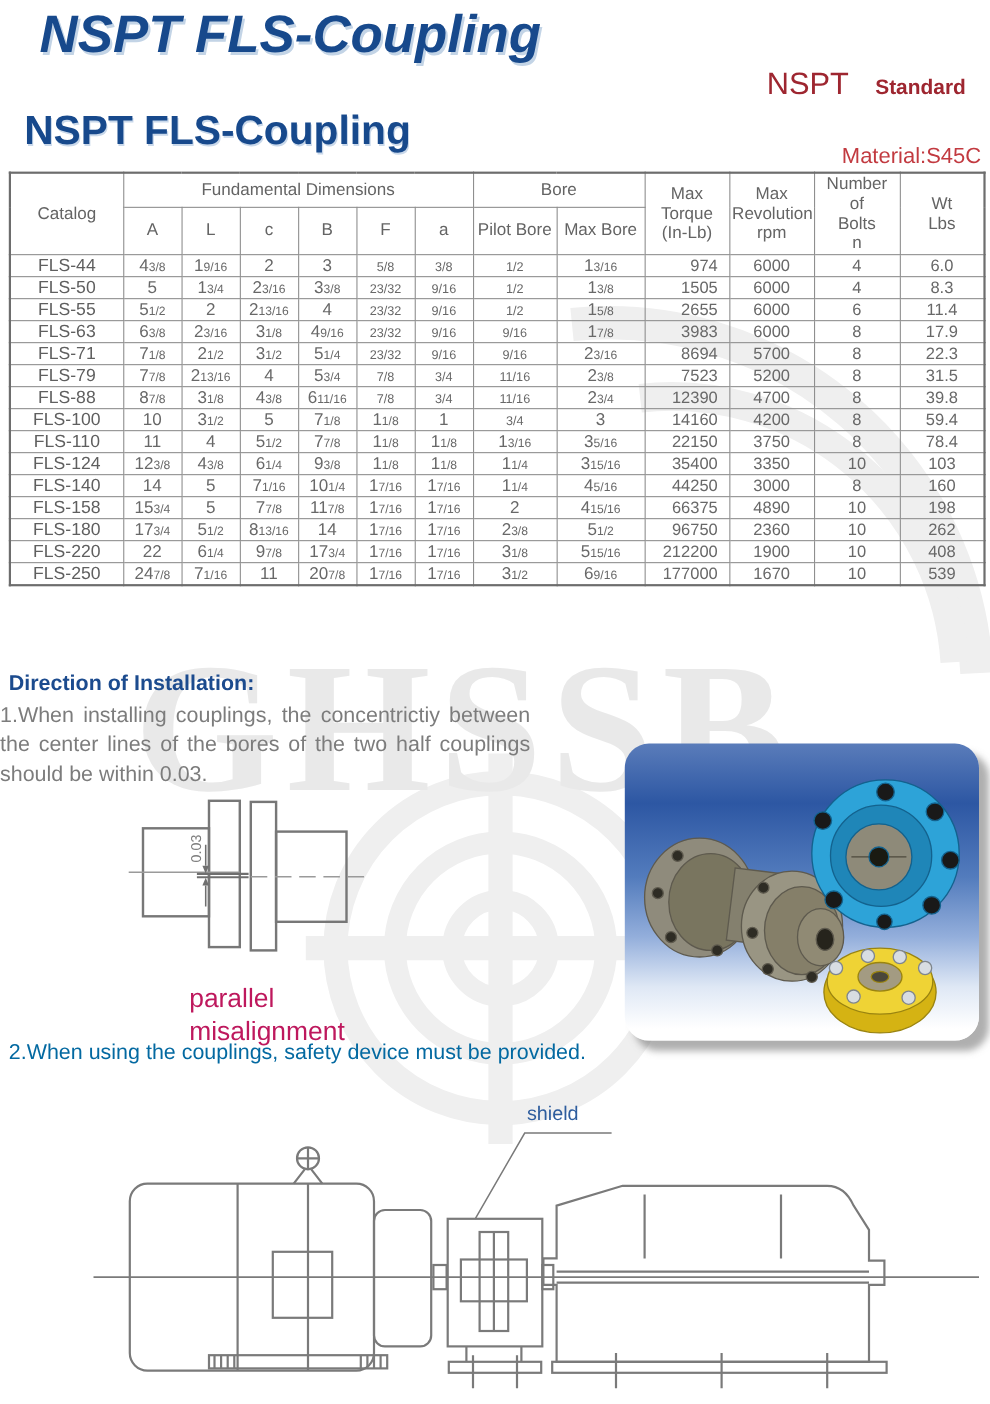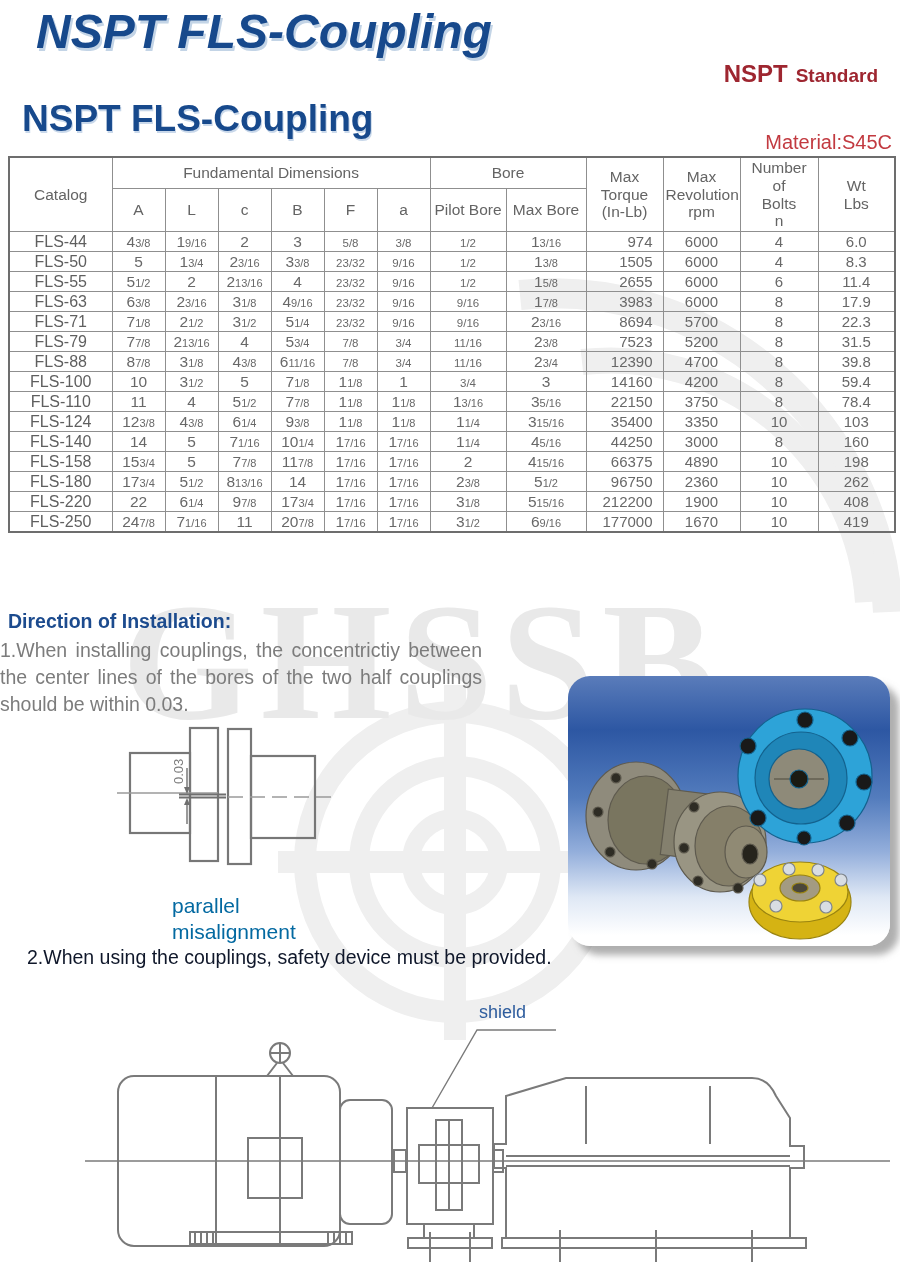--- a/index.html
+++ b/index.html
@@ -6,22 +6,22 @@
   #page{position:relative;width:900px;height:1276px;background:#ffffff;overflow:hidden;
         font-family:"Liberation Sans",sans-serif;}
   #page > *{position:absolute;}
   
   #wm{left:0;top:0;width:900px;height:1276px;z-index:0;}
   .layer{z-index:2;}
   
   #main-title{left:36px;top:4px;margin:0;font-size:48px;font-style:italic;font-weight:bold;
               color:#17498c;text-shadow:2px 3px 0 #c3d4e6;letter-spacing:0px;white-space:nowrap;}
   #brand{left:auto;right:22px;top:60px;color:#9e2630;white-space:nowrap;}
-  #brand .b1{font-size:24px;font-weight:bold;}
-  #brand .b2{font-size:19px;font-weight:bold;margin-left:8px;}
+  #brand .b1{font-size:28px;font-weight:normal;}
+  #brand .b2{font-size:19px;font-weight:bold;margin-left:24px;}
   #section-title{left:22px;top:98px;margin:0;font-size:37px;font-weight:bold;color:#17498c;
                  text-shadow:1px 2px 0 #c9d8ea;white-space:nowrap;}
   #material{right:8px;top:131px;font-size:20px;color:#c23a40;white-space:nowrap;}
   
   #spec-table{left:8px;top:156px;width:884px;border-collapse:collapse;table-layout:fixed;
               background:transparent;border:2px solid #6d6d6d;}
   #spec-table th,#spec-table td{border:1px solid #8f8f8f;padding:0 2px;text-align:center;
               vertical-align:middle;color:#686868;}
   #spec-table thead th{font-weight:normal;font-size:15.5px;color:#646464;line-height:1.15;
               white-space:pre-line;}
@@ -30,25 +30,25 @@
   #spec-table tbody td{height:19px;font-size:15px;line-height:1;}
   #spec-table td.cat{font-size:16px;color:#5f5f5f;}
   #spec-table td.torque{text-align:right;padding-right:10px;}
   .wh{font-size:15.5px;} .fr{font-size:11px;}
   
   #keyway-note{left:10px;top:556px;width:700px;font-size:19.5px;line-height:1.32;color:#b2262e;
                white-space:pre-line;}
   #install-heading{left:8px;top:610px;font-size:19.5px;font-weight:bold;color:#1c4b8e;}
   #install-p1{left:0;top:637px;width:482px;font-size:19.5px;line-height:1.38;color:#7c7c7c;
               text-align:justify;}
-  #install-p2{left:8px;top:944px;width:566px;font-size:19.5px;line-height:1.38;color:#0f172a;
-              text-align:justify;margin-left:19px;}
+  #install-p2{left:8px;top:944px;width:566px;font-size:19.5px;line-height:1.38;color:#0369a1;
+              text-align:justify;}
   
   #mis-svg{left:105px;top:712px;width:240px;height:168px;}
-  #mis-caption{left:172px;top:893px;font-size:21px;line-height:1.25;color:#0369a1;white-space:pre-line;}
+  #mis-caption{left:172px;top:893px;font-size:24px;line-height:1.25;color:#be185d;white-space:pre-line;}
   
   #photo{left:568px;top:676px;width:322px;height:270px;border-radius:22px;
          background:linear-gradient(180deg,#5a7cba 0%,#2d57a3 20%,#537cbd 45%,#93aedb 65%,#dfe8f5 82%,#ffffff 96%);
          box-shadow:9px 9px 7px rgba(110,110,110,0.55);z-index:2;}
   #photo svg{width:100%;height:100%;display:block;}
   
   #machine-svg{left:0;top:1016px;width:900px;height:260px;}
   #shield-label{left:479px;top:1002px;font-size:18px;color:#2e5d9e;}
 </style>
 </head>
@@ -338,21 +338,21 @@
           <td><span class="wh">7</span><span class="fr">1/16</span></td>
           <td><span class="wh">11</span></td>
           <td><span class="wh">20</span><span class="fr">7/8</span></td>
           <td><span class="wh">1</span><span class="fr">7/16</span></td>
           <td><span class="wh">1</span><span class="fr">7/16</span></td>
           <td><span class="wh">3</span><span class="fr">1/2</span></td>
           <td><span class="wh">6</span><span class="fr">9/16</span></td>
           <td class="torque">177000</td>
           <td>1670</td>
           <td>10</td>
-          <td>419</td>
+          <td>539</td>
         </tr>
       </tbody>
   </table>
 
   <div id="install-heading" class="layer">Direction of Installation:</div>
   <div id="install-p1" class="layer">1.When installing couplings, the concentrictiy between the center lines of the bores of the two half couplings should be within 0.03.</div>
 
   <svg id="mis-svg" class="layer" viewBox="0 0 240 168" xmlns="http://www.w3.org/2000/svg">
     <g fill="none" stroke="#777777" stroke-width="2.2">
       <rect x="25" y="41" width="60" height="80"></rect>

